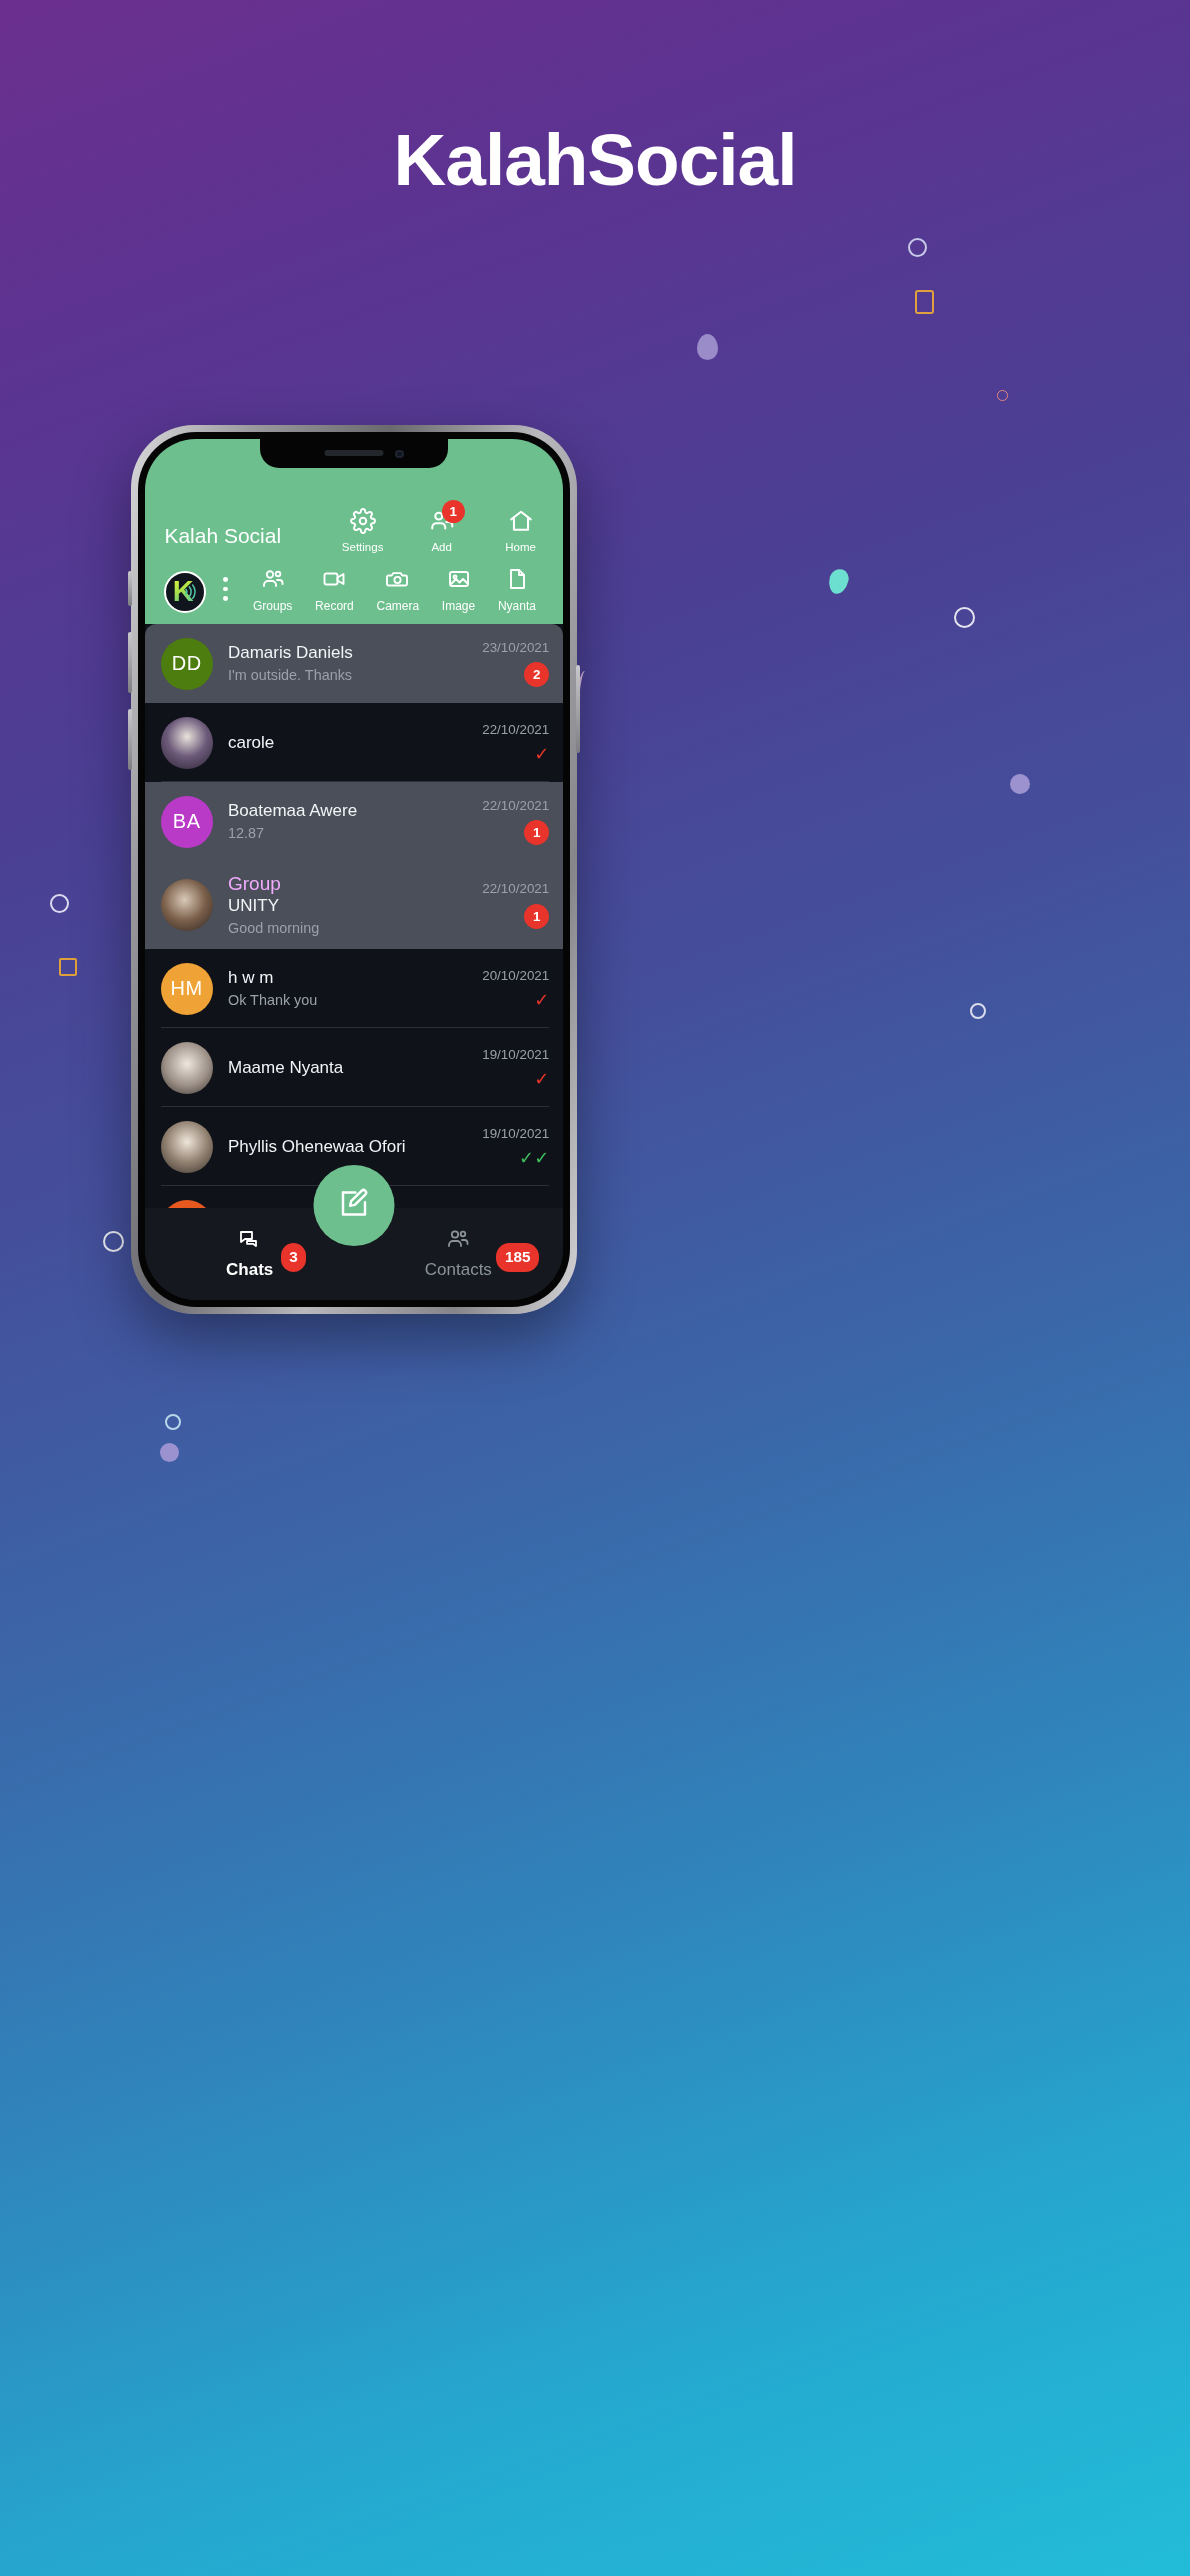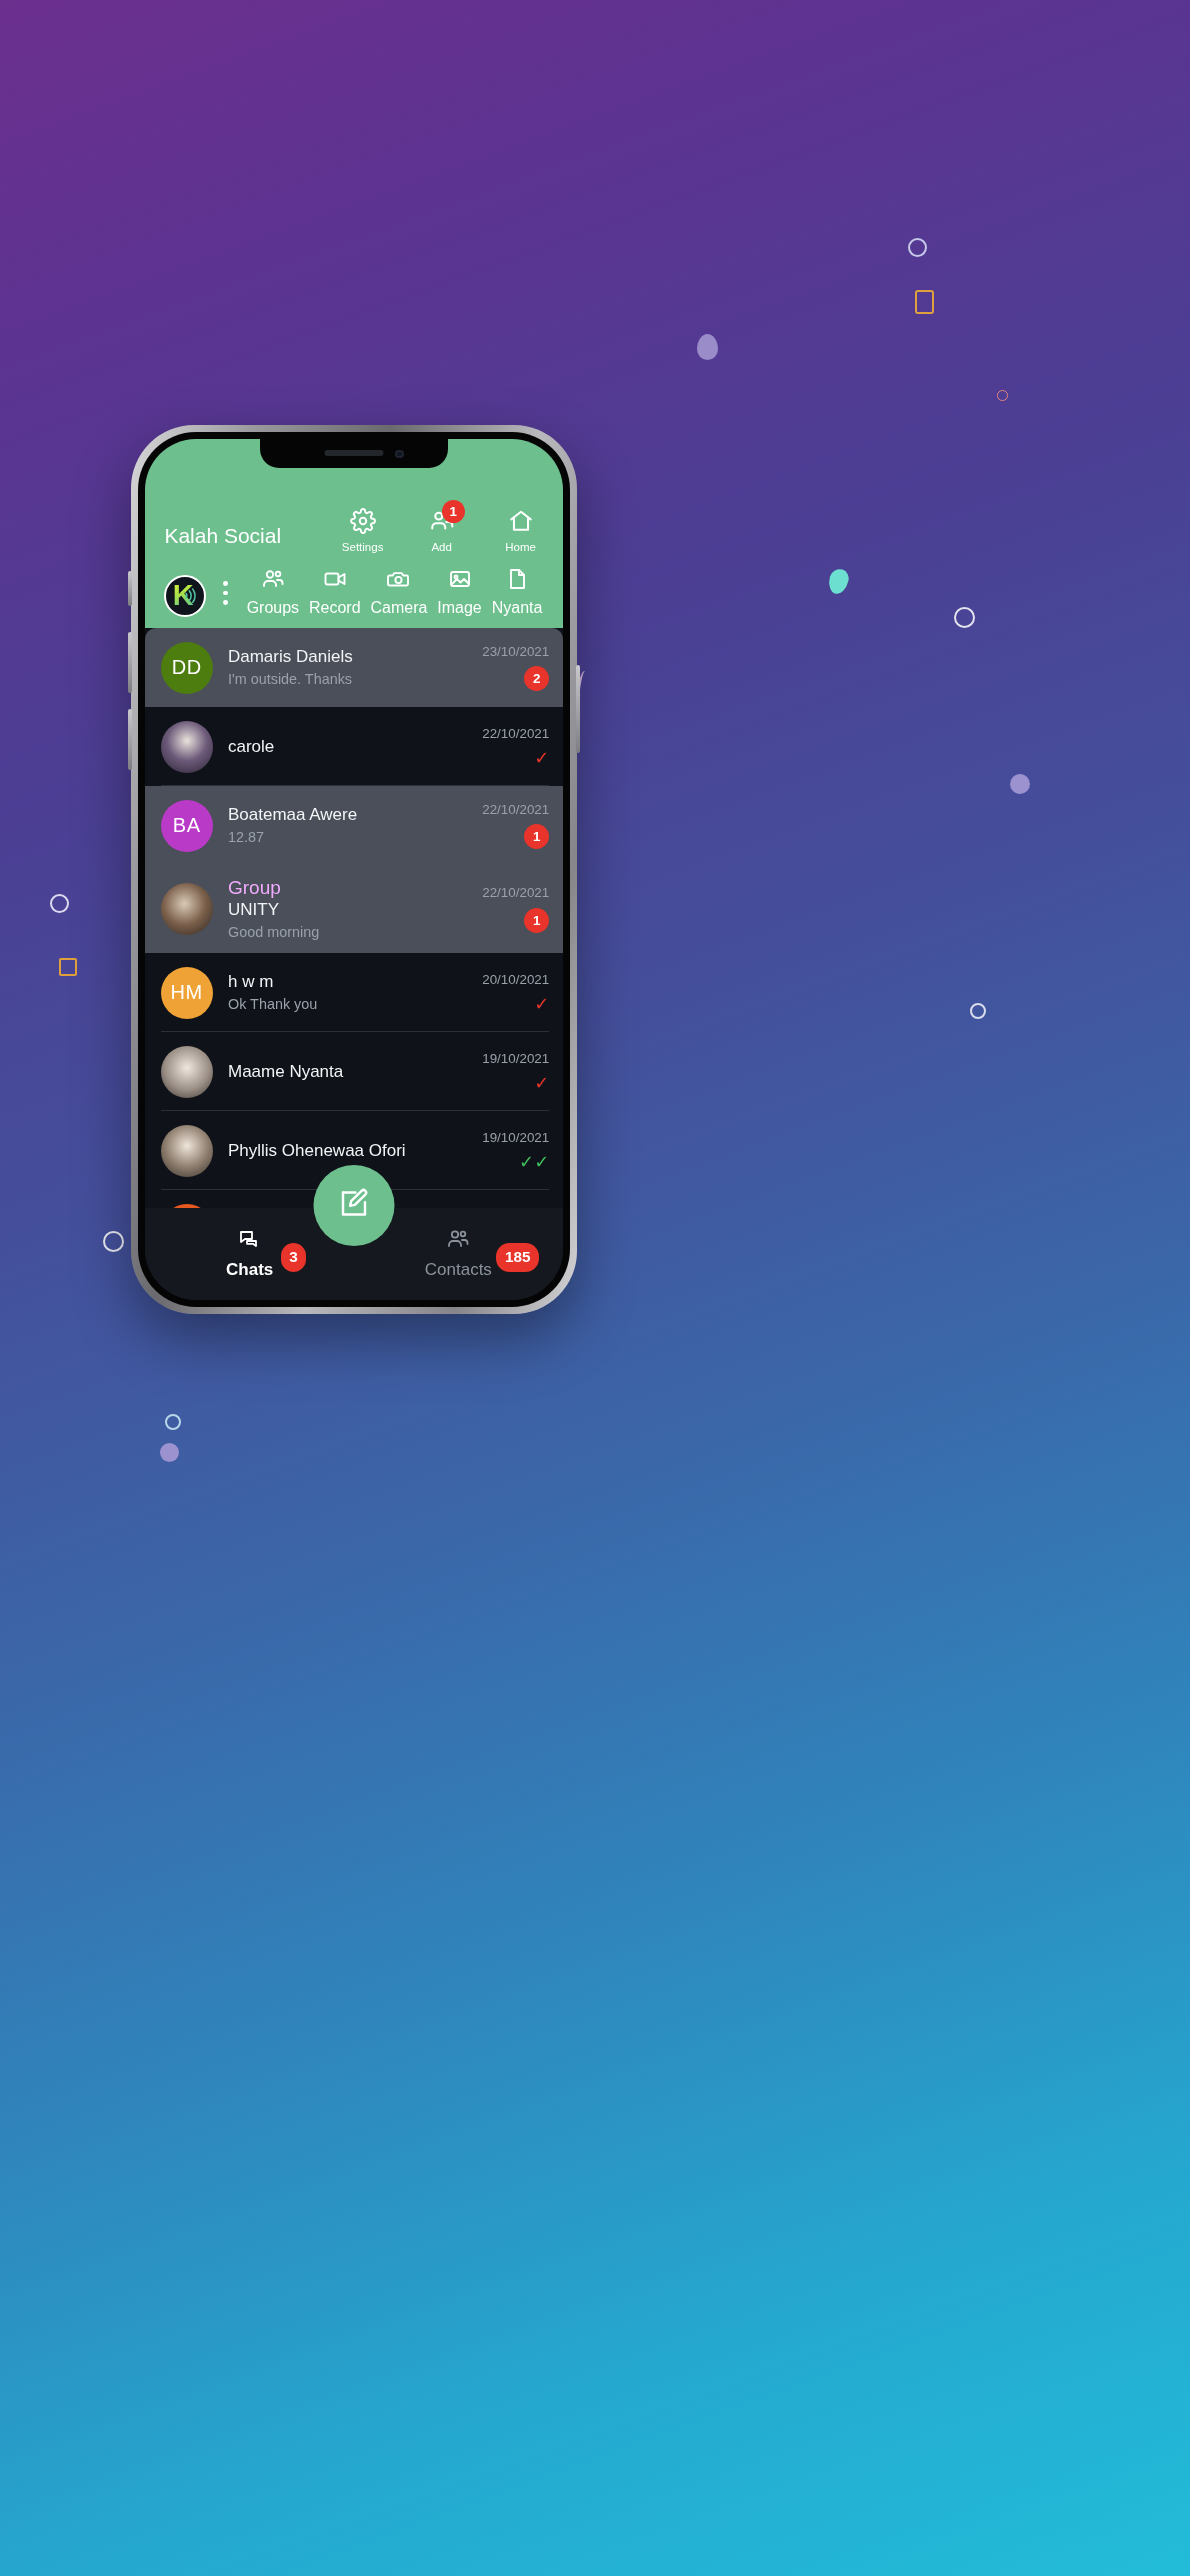--- a/index.html
+++ b/index.html
@@ -102,21 +102,21 @@
     background:linear-gradient(160deg,#dff23a 0%,#a8e04a 45%,#4fc3a1 100%);
     -webkit-background-clip:text; background-clip:text; color:transparent;
     margin-left:-2.9px; margin-top:-1px;
   }
   .wave { position:absolute; right:6.7px; bottom:7.7px; }
   .kebab { width:33px; display:flex; flex-direction:column; align-items:center; gap:4.8px; padding-bottom:11.5px; }
   .kebab i { width:4.8px; height:4.8px; border-radius:50%; background:#fff; display:block; }
   .tools { flex:1; display:flex; justify-content:space-around; align-items:flex-end; }
   .tool { display:flex; flex-direction:column; align-items:center; }
   .tool svg { width:24px; height:24px; }
-  .tool .lbl { font-size:16px; color:#ffffff; margin-top:3.8px;text-align:right; }
+  .tool .lbl { font-size:12px; color:#ffffff; margin-top:3.8px;text-align:right; }
 
   
   .chat-list { background:#0f1319; }
   .chat-row {
     display:flex; align-items:center; position:relative;
     padding:10.5px 13.4px 10.5px 15.3px; min-height:79px;
   }
   .chat-row.sel { background:#4a4f59; }
   .chat-row.sel.first { border-top-left-radius:11.5px; border-top-right-radius:11.5px; }
   .chat-row .sep {
@@ -186,20 +186,21 @@
 <div class="deco" style="left:1010px;top:774px;width:20px;height:20px;border-radius:50%;background:#9b92cf;"></div>
 <div class="deco ring" style="left:970px;top:1003px;width:16.3px;height:16.3px;border:2.4px solid #ffffff;border-radius:50%;opacity:.8;"></div>
 <div class="deco ring" style="left:50px;top:894px;width:19px;height:19px;border:2.9px solid #dcd9ee;border-radius:50%;"></div>
 <div class="deco sq" style="left:59px;top:958px;width:18px;height:18px;border:2.9px solid #e0a13c;border-radius:1.9px;"></div>
 <div class="deco ring" style="left:150px;top:1245px;width:11.5px;height:11.5px;border:1.9px solid #e2857f;border-radius:50%;"></div>
 <div class="deco ring" style="left:103px;top:1231px;width:21px;height:21px;border:2.9px solid #ffffff;border-radius:50%;opacity:.9;"></div>
 <div class="deco ring" style="left:165px;top:1414px;width:16.3px;height:16.3px;border:2.4px solid #b9d7ea;border-radius:50%;"></div>
 <div class="deco" style="left:160px;top:1443px;width:19px;height:19px;border-radius:50%;background:#9b92cf;"></div>
 
 <div class="hero">
+  <div class="hero-title">KalahSocial</div>
 </div>
 
 <div class="phone">
   <div class="btn-side btn-left-1"></div>
   <div class="btn-side btn-left-2"></div>
   <div class="btn-side btn-left-3"></div>
   <div class="btn-side btn-right-1"></div>
 
   <div class="phone-inner">
     <div class="screen">

